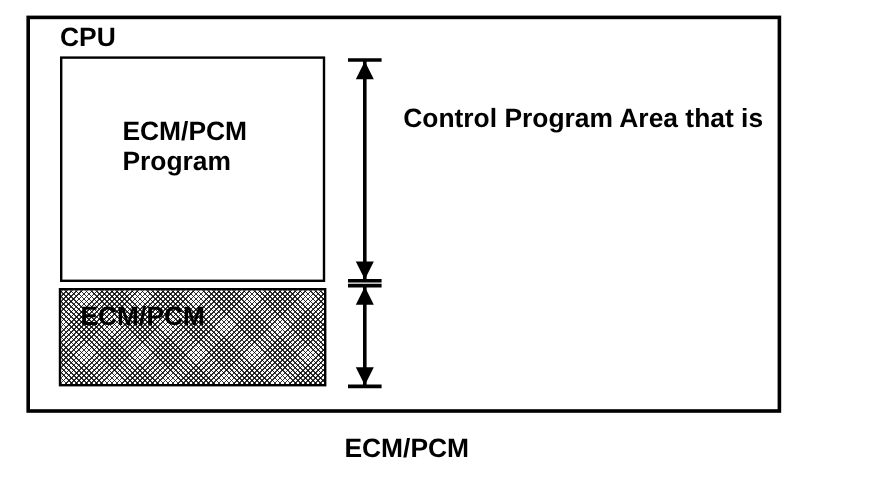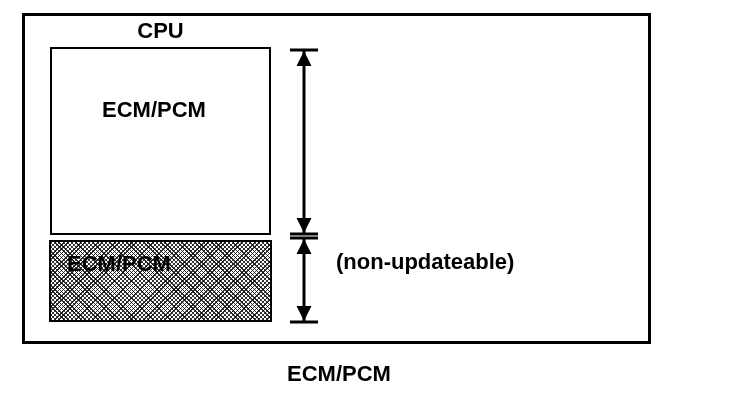--- a/index.html
+++ b/index.html
@@ -25,21 +25,21 @@
     height: 331px;
     border: 3px solid #000000;
     box-sizing: border-box;
     background: #ffffff;
   }
   .cpu-label {
     position: absolute;
     left: 50px;
     top: 18px;
     width: 221px;
-    text-align: center;
+    text-align: left;
     font-size: 22px;
     line-height: 25px;
     white-space: nowrap;
   }
   .program-box {
     position: absolute;
     left: 50px;
     top: 47px;
     width: 221px;
     height: 188px;
@@ -113,20 +113,21 @@
 
 <div class="stage">
 
   <div class="outer-box"></div>
 
   <div class="cpu-label">CPU</div>
 
   <div class="program-box"></div>
   <div class="program-label">
     <div>ECM/PCM</div>
+    <div>Program</div>
   </div>
 
   <div class="update-box"></div>
   <div class="update-label">
     <div>ECM/PCM</div>
   </div>
 
   <svg class="arrows-svg" viewBox="282 42 44 288" xmlns="http://www.w3.org/2000/svg">
     <g stroke="#000000" fill="#000000">
       <line x1="290" y1="50" x2="318" y2="50" stroke-width="3"></line>
@@ -138,21 +139,21 @@
     <g stroke="#000000" fill="#000000">
       <line x1="290" y1="238" x2="318" y2="238" stroke-width="3"></line>
       <line x1="304" y1="238" x2="304" y2="322" stroke-width="3"></line>
       <polygon points="304,239 296.5,254 311.5,254" stroke="none"></polygon>
       <polygon points="304,321 296.5,306 311.5,306" stroke="none"></polygon>
       <line x1="290" y1="322" x2="318" y2="322" stroke-width="3"></line>
     </g>
   </svg>
 
   <div class="annotation-top">
+    <div>Control Program Area that is</div>
   </div>
 
   <div class="annotation-bottom">
-    <div>(non-updateable)</div>
   </div>
 
   <div class="footer-label">ECM/PCM</div>
 
 </div>
 
 </body></html>

